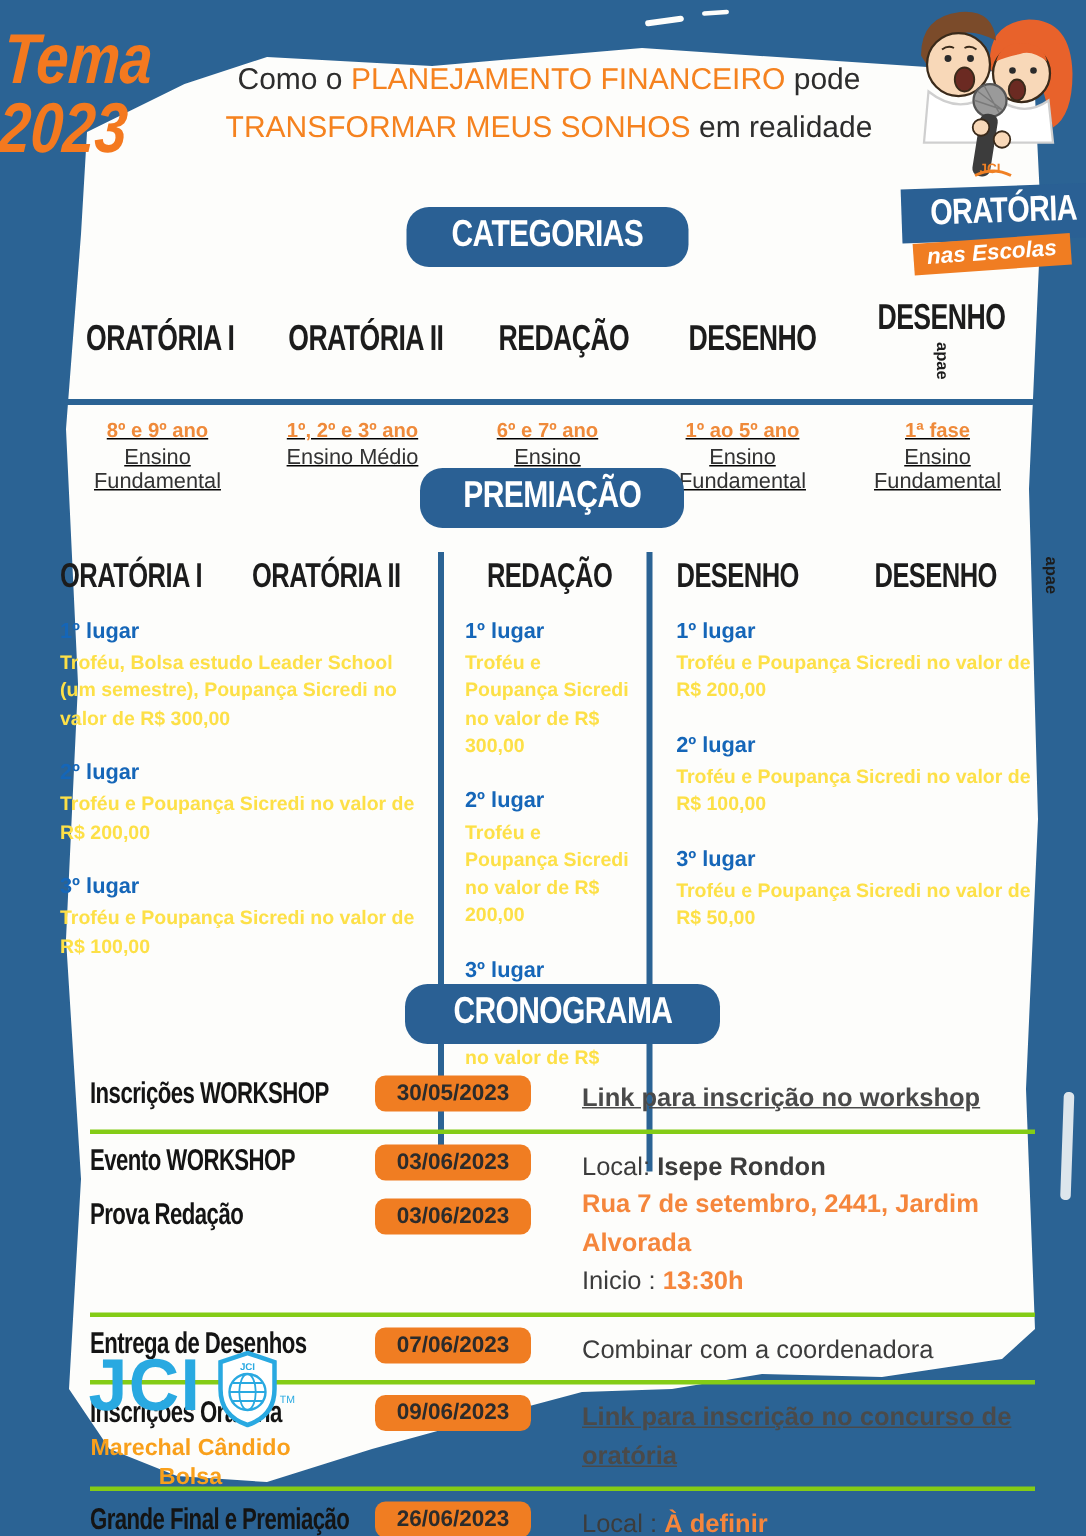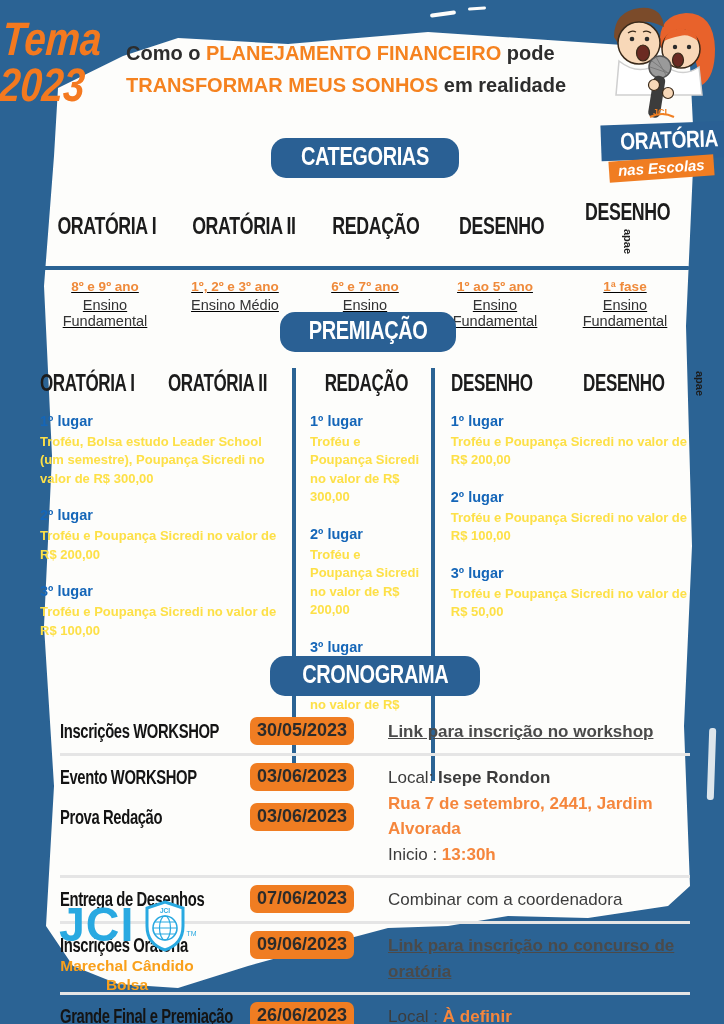--- a/index.html
+++ b/index.html
@@ -22,22 +22,22 @@
 
   .cond { display:inline-block; font-weight:bold; transform:scaleX(0.74); transform-origin:center; letter-spacing:-0.5px; white-space:nowrap; }
   .cond-l { transform-origin:left center; }
 
   
   .tema { position:absolute; left:4px; top:16px; color:#F4791F; font-weight:bold; font-style:italic;
           font-size:47px; line-height:0.97; transform:skewX(-4deg) scaleX(0.82); transform-origin:left top; }
   .tema div { white-space:nowrap; }
 
   
-  .headline { position:absolute; left:126px; top:38px; width:480px; 
-              font-size:20px; line-height:1.58; color:#2d2d2d; font-weight:bold; }
+  .headline { position:absolute; left:126px; top:38px; width:480px; text-align:center;
+              font-size:20px; line-height:1.58; color:#2d2d2d; font-weight:normal; }
   .headline .hl { color:#F5821F; }
 
   
   .mascot { position:absolute; right:3px; top:3px; width:120px; height:182px; text-align:center; }
   .badge-main { display:inline-block; background:#2A6094; color:#fff; padding:3px 7px 5px; transform:rotate(-2deg); margin-top:-6px; }
   .badge-main .cond { font-size:24px; transform:scaleX(0.8); }
   .badge-sub { display:inline-block; background:#F07D22; color:#fff; padding:1px 9px 3px; transform:rotate(-4deg); margin-top:-4px;
                font-style:italic; font-weight:bold; font-size:15px; white-space:nowrap; }
 
   
@@ -67,28 +67,28 @@
   .prem-h { font-size:23px; color:#1c1c1c; }
   .prem-heads.center { justify-content:center; }
   .gap26 { width:22px; }
   .prize { margin-bottom:19px; }
   .place { color:#1566B8; font-size:14.5px; font-weight:bold; margin-bottom:4px; }
   .pdesc { color:#fde047; font-size:13px; font-weight:bold; line-height:1.42; }
 
   
   .sec-cron { position:absolute; left:60px; top:656px; width:630px; }
   .cron-table { margin-top:14px; }
-  .cgroup { display:flex; align-items:flex-start; padding:7px 0 8px; border-bottom:3px solid #e5e5e5; }
+  .cgroup { display:flex; align-items:flex-start; padding:7px 0 8px; border-bottom:3px solid #84cc16; }
   .cgroup:last-child { border-bottom:none; }
   .rows-col { width:300px; }
   .crow { display:flex; align-items:center; margin-bottom:12px; }
   .crow:last-child { margin-bottom:0; }
   .clabel { width:190px; font-size:20px; color:#141414; }
   .cdate { width:104px; background:#F07D22; border-radius:7px; text-align:center;
-           font-weight:bold; font-size:18px; color:#2b2b2b; padding:3px 0 4px; }
+           font-weight:bold; font-size:15px; color:#2b2b2b; padding:3px 0 4px; }
   .detail-col { flex:1; padding-left:28px; font-size:17px; color:#3c3c3c; line-height:1.5; padding-top:2px; }
   .link { color:#4a4a4a; text-decoration:underline; cursor:pointer; }
   .orange { color:#F5863C;font-weight:bold; }
   .bold { font-weight:bold; }
 
   
   .jci-footer { position:absolute; left:32px; top:900px; width:190px; text-align:center; }
   .jci-row { display:flex; align-items:flex-start; justify-content:center; }
   .jci-word { color:#29A9E1; font-size:49px; font-weight:bold; letter-spacing:1px; line-height:1; transform:scaleX(0.95); }
   .jci-tm { font-size:7px; color:#29A9E1; margin-top:30px; }

